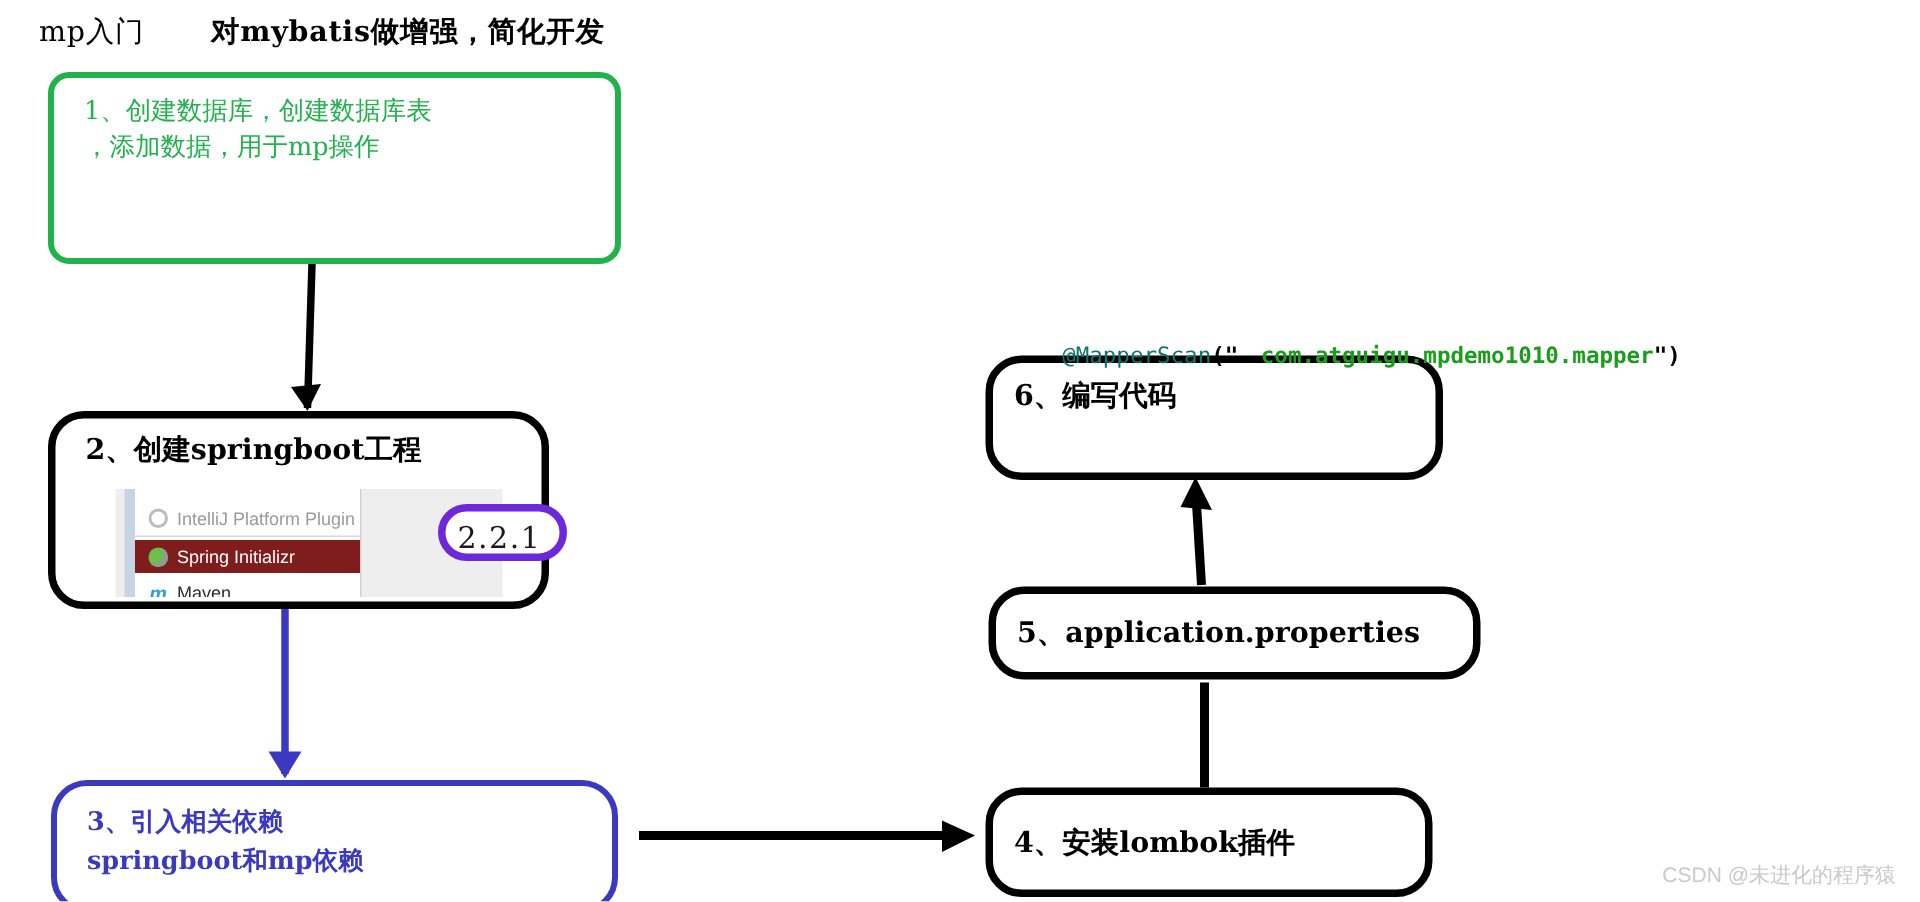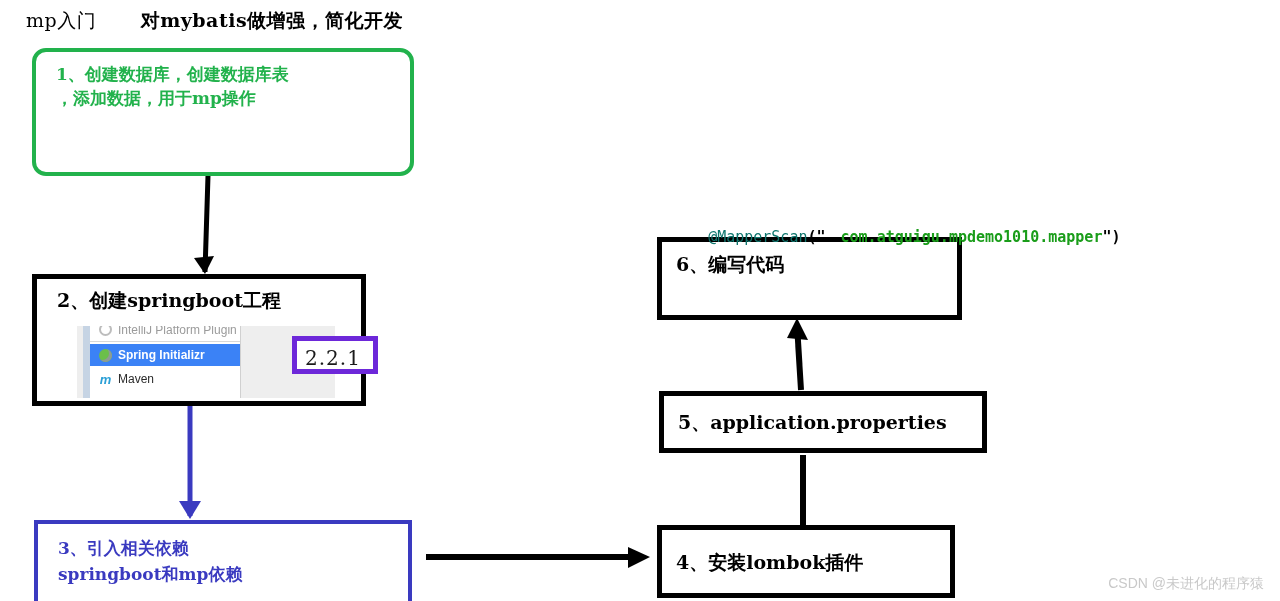--- a/index.html
+++ b/index.html
@@ -37,20 +37,21 @@
   .title .t-bold {
     font-family: "DejaVu Serif", serif;
     font-weight: 700;
   }
 
   
   .box {
     position: absolute;
     box-sizing: border-box;
     background: #ffffff;
+    border-radius: 24px;
   }
   .box-green {
     border: 4px solid #22b24c;
     border-radius: 14px;
   }
   .box-black {
     border: 5px solid #000000;
   }
   .box-blue {
     border: 4px solid #3a3ac0;
@@ -62,21 +63,21 @@
 
   .box-text {
     position: absolute;
     white-space: pre;
     line-height: 1.42;
   }
 
   .green-text {
     color: #22b24c;
     font-family: "DejaVu Serif", serif;
-    font-weight: 700;
+    font-weight: 400;
     font-size: 17px;
     left: 20px;
     top: 10px;
   }
   .black-text {
     color: #000000;
     font-family: "DejaVu Serif", serif;
     font-weight: 700;
     font-size: 19px;
   }
@@ -123,32 +124,32 @@
     left: 0;
     width: 150px;
     height: 22px;
     display: flex;
     align-items: center;
     gap: 6px;
     padding-left: 9px;
     box-sizing: border-box;
     font-size: 12px;
     color: #2b2b2b;
+    margin-top: 16px;
   }
   .ide-row.cut {
     top: -8px;
     color: #9b9b9b;
     border-bottom: 1px solid #d8d8d8;
     height: 24px;
   }
   .ide-row.sel {
     top: 18px;
-    background: #3b82f6;
+    background: #7f1d1d;
     color: #ffffff;
-    font-weight: bold;
   }
   .ide-row.last { top: 42px; }
   .ic {
     width: 13px; height: 13px;
     display: inline-block;
     flex: 0 0 13px;
     position: relative;
   }
   .ic-spring {
     border-radius: 50%;

